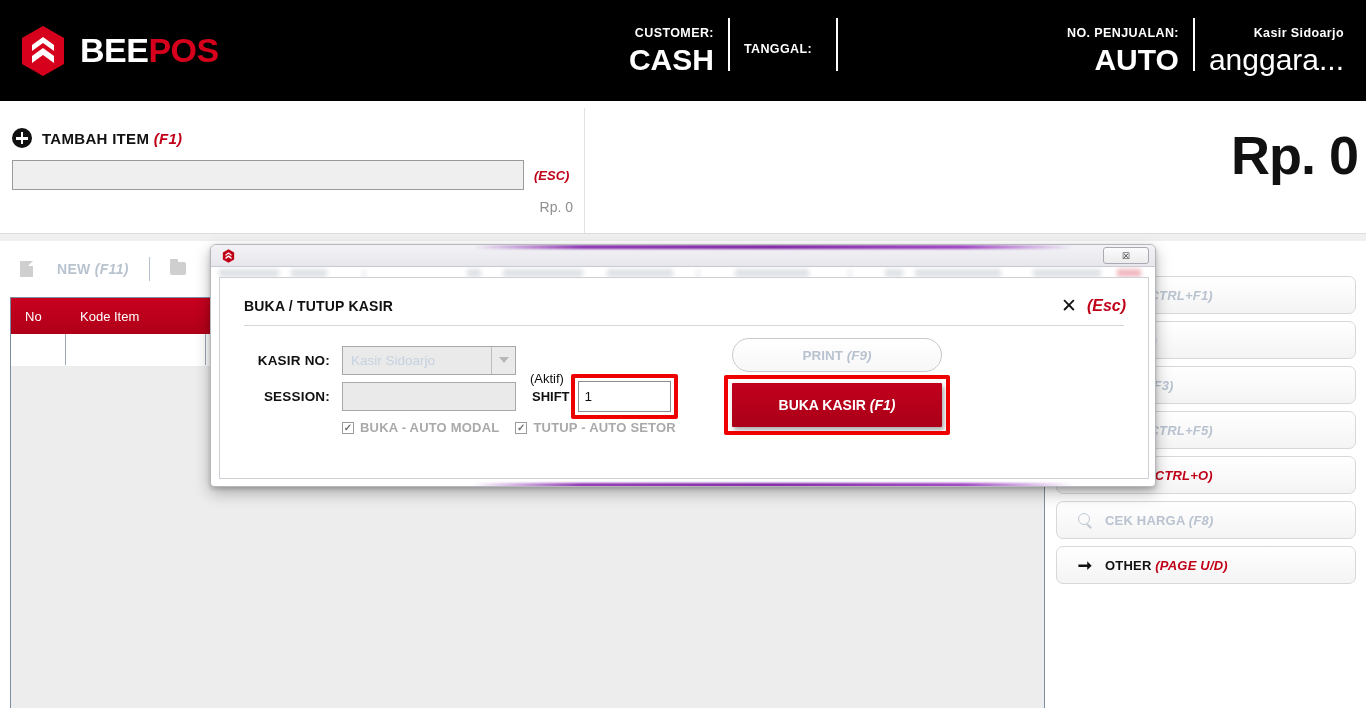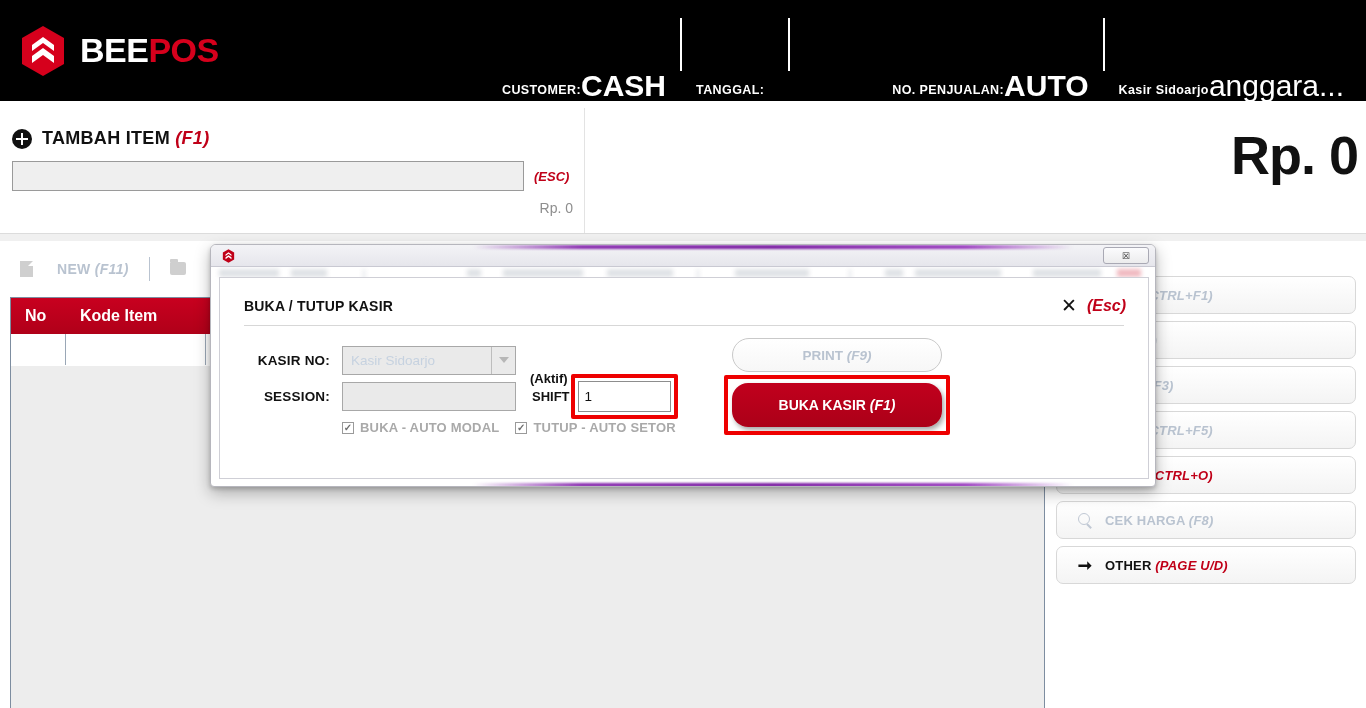--- a/index.html
+++ b/index.html
@@ -18,21 +18,21 @@
     display: flex; align-items: stretch;
   }
   .brand { display: flex; align-items: center; padding-left: 20px; width: 400px; }
   .brand-mark { width: 46px; height: 52px; position: relative; margin-right: 14px; }
   .brand-text { font-size: 34px; font-weight: bold; letter-spacing: -0.5px; }
   .brand-text .bee { color: #ffffff; }
   .brand-text .pos { color: #d6001c; }
 
   .hdr-spacer { flex: 1 1 auto; }
   .hdr-group {
-    display: flex; flex-direction: row; align-items: flex-end;
+    display: flex; flex-direction: column; align-items: flex-end;
     justify-content: center; padding: 0 14px 0 14px; color: #fff;
   }
   .hdr-label { font-size: 12.5px; font-weight: bold; letter-spacing: .4px; margin-bottom: 4px; }
   .hdr-value { font-size: 30px; font-weight: bold; line-height: 1.05; }
   .hdr-value.thin { font-weight: normal; }
   .hdr-divider { width: 2px; background: #ffffff; margin: 18px 0 30px 0; }
 
   
   .workspace { position: absolute; left: 0; top: 101px; width: 1366px; height: 607px; background: #fff; }
 
@@ -44,21 +44,21 @@
   .tambah-row { display: flex; align-items: center; padding: 20px 0 0 12px; }
   .plus-icon {
     width: 20px; height: 20px; border-radius: 50%; background: #111;
     position: relative; flex: 0 0 auto;
   }
   .plus-icon::before, .plus-icon::after {
     content: ""; position: absolute; background: #fff;
   }
   .plus-icon::before { left: 4px; top: 9px; width: 12px; height: 2.5px; }
   .plus-icon::after { left: 8.7px; top: 4px; width: 2.5px; height: 12px; }
-  .tambah-label { margin-left: 10px; font-size: 18px; font-weight: bold; color: #111; letter-spacing: .3px; }
+  .tambah-label { margin-left: 10px; font-size: 15px; font-weight: bold; color: #111; letter-spacing: .3px; }
   .key { color: #c00018; font-style: italic; font-weight: bold; }
   .key-grey { color: #b9c3d0; font-style: italic; font-weight: bold; }
 
   .item-input-row { display: flex; align-items: center; margin-top: 12px; padding-left: 12px; }
   .item-input {
     width: 512px; height: 30px; background: #efefef; border: 1px solid #9a9a9a;
     font-family: "Liberation Sans", sans-serif; font-size: 13px; padding: 0 6px; color: #222;
   }
   .esc-tag { margin-left: 10px; font-size: 13px; }
   .rp-sub { text-align: right; width: 573px; margin-top: 9px; font-size: 14px; color: #8e8e8e; }
@@ -87,21 +87,21 @@
   .doc-icon::after { content: ""; position: absolute; right: 0; top: 0; border-width: 0 0 5px 5px;
     border-style: solid; border-color: transparent transparent #fff transparent; }
   .folder-icon { width: 16px; height: 13px; background: #cfcfcf; border-radius: 1px 2px 2px 2px; position: relative; }
   .folder-icon::before { content:""; position:absolute; left:0; top:-3px; width:8px; height:3px; background:#cfcfcf; border-radius:1px 1px 0 0;}
 
   
   .tbl { position: absolute; left: 10px; top: 196px; width: 1035px; height: 412px;
          border: 1px solid #7d8da0; background: #ededed; }
   .tbl-head { display: flex; height: 36px; background: #c1001c;
      background: linear-gradient(#c8001f, #b00019); }
-  .th { color: #fff; font-size: 16px; font-weight: bold; display: flex; align-items: center; padding-left: 14px; }
+  .th { color: #fff; font-size: 13px; font-weight: normal; display: flex; align-items: center; padding-left: 14px; }
   .th.c-no { width: 55px; }
   .th.c-kode { width: 140px; }
   .th.c-rest { flex: 1 1 auto; }
   .tbl-row { display: flex; height: 32px; background: #fff; border-bottom: 1px solid #fff; }
   .td { border-right: 1px solid #9aa7b6; }
   .td.c-no { width: 55px; }
   .td.c-kode { width: 140px; }
   .td.c-rest { flex: 1 1 auto; border-right: none; }
 
   
@@ -186,21 +186,21 @@
     width: 174px; height: 29px; background: #eaeaea; border: 1px solid #a8a8a8;
     display: flex; align-items: center; position: relative;
   }
   .f-combo .val { padding-left: 8px; font-size: 13.5px; color: #c6d2e0; }
   .f-combo .arrowbox {
     position: absolute; right: 0; top: 0; width: 24px; height: 27px;
     border-left: 1px solid #bdbdbd; background: #eaeaea;
     display: flex; align-items: center; justify-content: center;
   }
   .caret { width: 0; height: 0; border-left: 5px solid transparent; border-right: 5px solid transparent; border-top: 6px solid #b7b7b7; }
-  .aktif { margin-left: 14px; font-size: 13px; font-weight: bold; color: #111; margin-top: 36px; }
+  .aktif { margin-left: 14px; font-size: 13px; font-weight: normal; color: #111; margin-top: 36px; }
   .f-input { width: 174px; height: 29px; background: #eaeaea; border: 1px solid #a8a8a8; }
   .shift-label { margin-left: 16px; font-size: 13px; font-weight: bold; color: #111; }
   .shift-wrap { position: relative; margin-left: 8px; }
   .shift-hl { position: absolute; left: -7px; top: -7px; width: 107px; height: 45px; border: 4px solid #ee0000; border-radius: 2px; }
   .shift-input {
     position: relative; width: 93px; height: 31px; background: #fff; border: 1px solid #8d8d8d;
     font-size: 13.5px; color: #111; padding-left: 6px; display: flex; align-items: center;
   }
   .checks { display: flex; align-items: center; margin-top: 6px; padding-left: 98px; gap: 16px; }
   .chk { display: flex; align-items: center; font-size: 13px; font-weight: bold; color: #a9a9a9; letter-spacing: .2px; }
@@ -213,21 +213,21 @@
   .btn-row { display: flex; gap: 16px; }
   .d-btn {
     width: 210px; height: 34px; border-radius: 17px; border: 1px solid #c9c9c9;
     background: linear-gradient(#ffffff,#f7f7f7);
     display: flex; align-items: center; justify-content: center;
     font-size: 13.5px; font-weight: bold; color: #111;
   }
   .d-btn.disabled { color: #b9c3d0; }
   .btn-row2 { display: flex; gap: 16px; margin-top: 11px; }
   .d-btn-red {
-    width: 210px; height: 44px; border-radius: 16px;
+    width: 210px; height: 44px; border-radius: 1px;
     background: linear-gradient(#c1001d,#ab0018);
     box-shadow: 2px 3px 5px rgba(0,0,0,.35);
     display: flex; align-items: center; justify-content: center;
     font-size: 14px; font-weight: bold; color: #ffffff;
   }
   .redhl-wrap { position: relative; }
   .redhl {
     position: absolute; left: -8px; top: -8px; width: 226px; height: 60px;
     border: 4px solid #ee0000; border-radius: 2px;
   }

